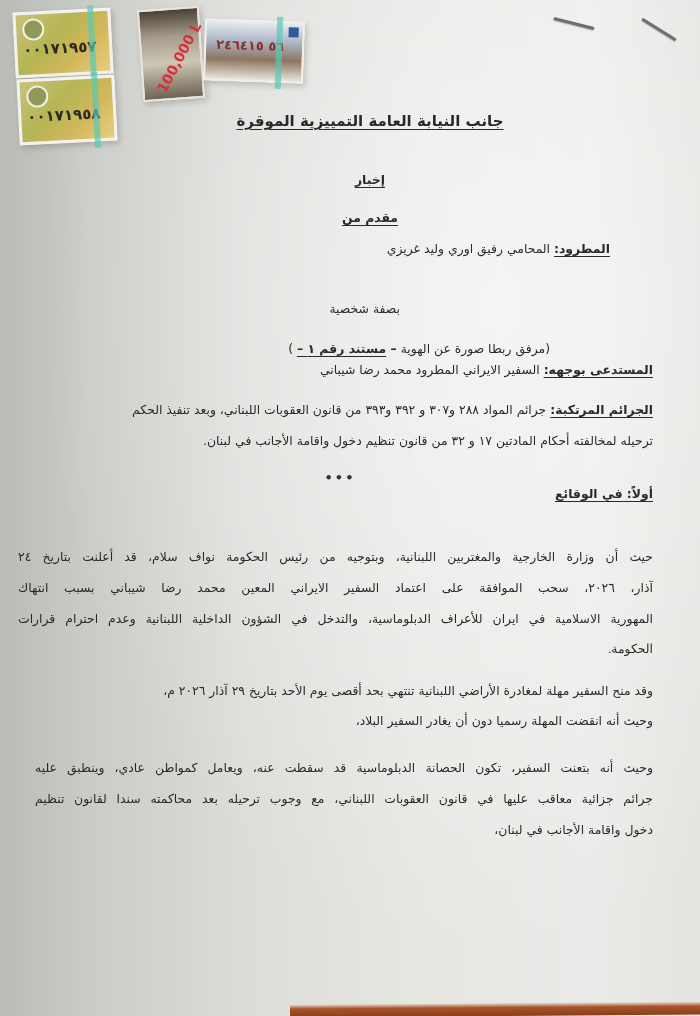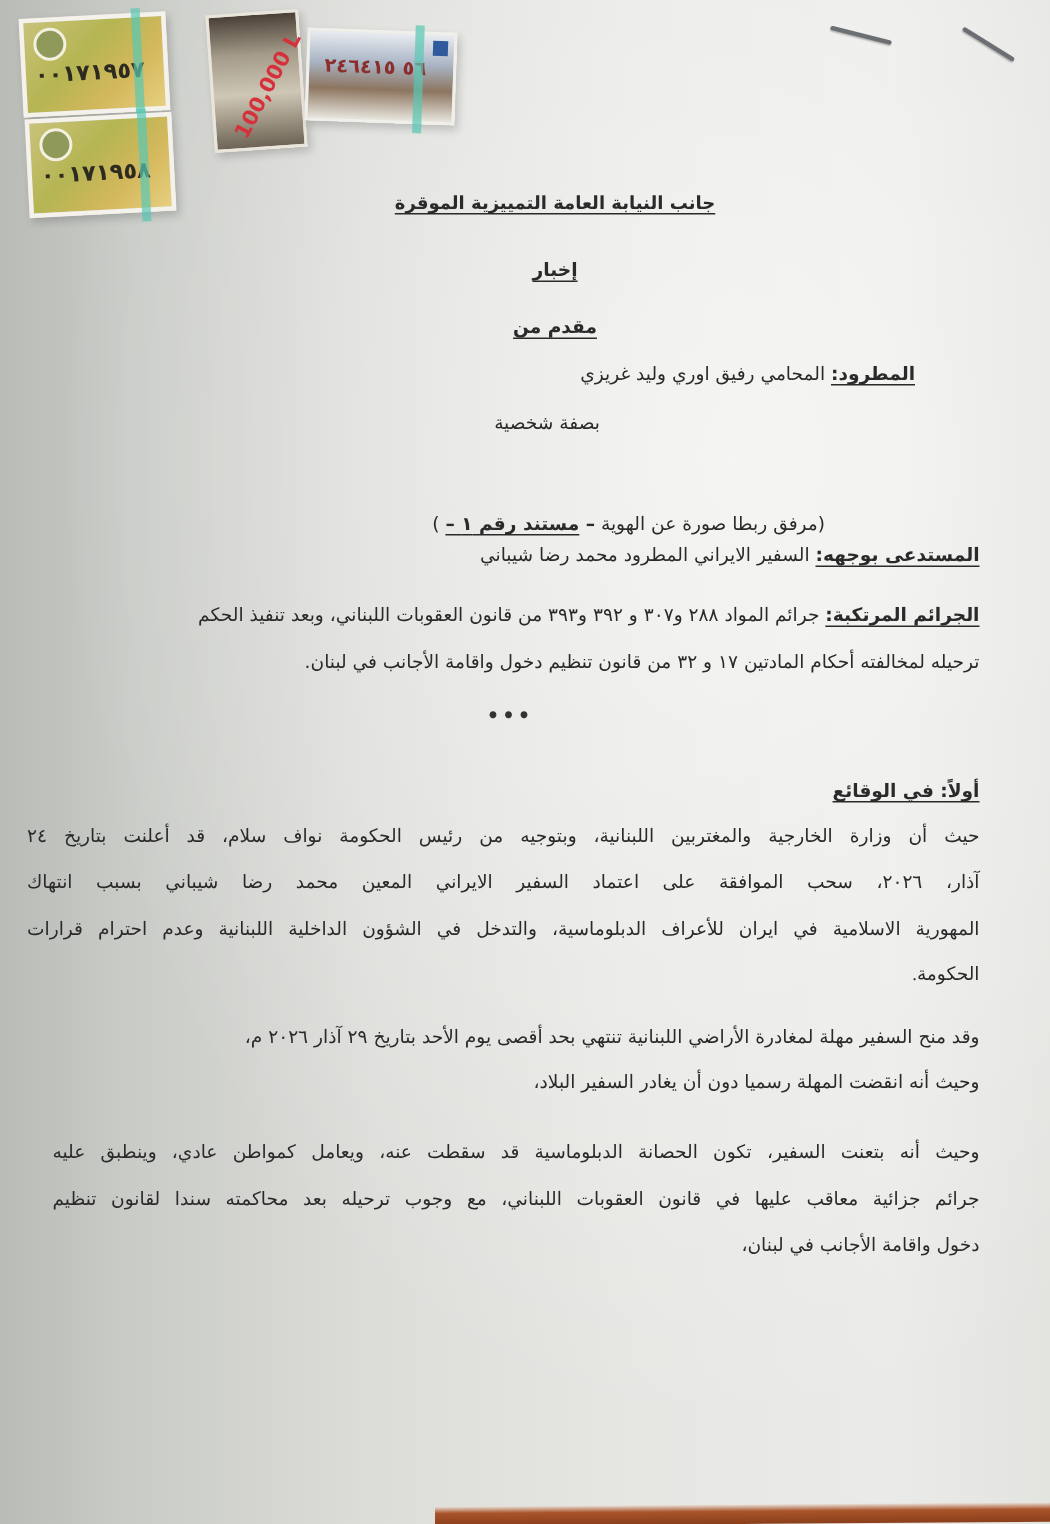--- a/index.html
+++ b/index.html
@@ -92,46 +92,46 @@
   </div>
 
   <div class="stamp stamp-city" style="left:204px; top:20px;">
     <div class="flag"></div>
     <div class="val">٥٦ ٢٤٦٤١٥</div>
     <div class="tape"></div>
   </div>
 
   <div class="doc">
 
-    <div class="center b u" style="top:128px; left:30px; font-size:12px;">جانب النيابة العامة التمييزية الموقرة</div>
+    <div class="center b u" style="top:112px; left:30px; font-size:15px;">جانب النيابة العامة التمييزية الموقرة</div>
     <div class="center b u" style="top:172px; left:30px;">إخبار</div>
     <div class="center b u" style="top:210px; left:30px;">مقدم من</div>
 
     <div class="line" style="top:241px; right:40px;">
       <span class="b u">المطرود:</span><span> المحامي رفيق اوري وليد غريزي</span>
     </div>
 
-    <div class="line" style="top:274px; right:250px;margin-left:16px;">بصفة شخصية</div>
+    <div class="line" style="top:301px; right:250px;margin-left:16px;">بصفة شخصية</div>
 
     <div class="line" style="top:341px; right:100px;">
       <span>(مرفق ربطا صورة عن الهوية </span><span class="b">– </span><span class="b u">مستند رقم ١ –</span><span> )</span>
     </div>
 
     <div class="line" style="top:362px; right:-3px;">
       <span class="b u">المستدعى بوجهه:</span><span> السفير الايراني المطرود محمد رضا شيباني</span>
     </div>
 
     <div class="line" style="top:402px; right:-3px;">
       <span class="b u">الجرائم المرتكبة:</span><span> جرائم المواد ٢٨٨ و٣٠٧ و ٣٩٢ و٣٩٣ من قانون العقوبات اللبناني، وبعد تنفيذ الحكم</span>
     </div>
     <div class="line" style="top:433px; right:-3px;text-align:right;">ترحيله لمخالفته أحكام المادتين ١٧ و ٣٢ من قانون تنظيم دخول واقامة الأجانب في لبنان.</div>
 
     <div class="center dots" style="top:470px; left:-30px;">•••</div>
 
-    <div class="line b u" style="top:519px; right:-3px;">أولاً: في الوقائع</div>
+    <div class="line b u" style="top:486px; right:-3px;">أولاً: في الوقائع</div>
 
     <div class="line just" style="top:549px; right:-3px; width:635px;">حيث أن وزارة الخارجية والمغتربين اللبنانية، وبتوجيه من رئيس الحكومة نواف سلام، قد أعلنت بتاريخ ٢٤</div>
     <div class="line just" style="top:580px; right:-3px; width:635px;">آذار، ٢٠٢٦،   سحب الموافقة على اعتماد السفير الايراني المعين محمد رضا شيباني بسبب انتهاك</div>
     <div class="line just" style="top:611px; right:-3px; width:635px;">المهورية الاسلامية في ايران للأعراف الدبلوماسية، والتدخل في الشؤون الداخلية اللبنانية وعدم احترام قرارات</div>
     <div class="line" style="top:641px; right:-3px;font-family:Liberation Serif, serif;">الحكومة.</div>
 
     <div class="line" style="top:683px; right:-3px;text-align:right;">وقد منح السفير مهلة لمغادرة الأراضي اللبنانية تنتهي بحد أقصى يوم الأحد بتاريخ ٢٩ آذار ٢٠٢٦ م،</div>
     <div class="line" style="top:713px; right:-3px;">وحيث أنه انقضت المهلة رسميا دون أن يغادر السفير البلاد،</div>
 
     <div class="line just" style="top:760px; right:-3px; width:618px;">وحيث أنه بتعنت السفير، تكون الحصانة الدبلوماسية قد سقطت عنه، ويعامل كمواطن عادي، وينطبق عليه</div>

